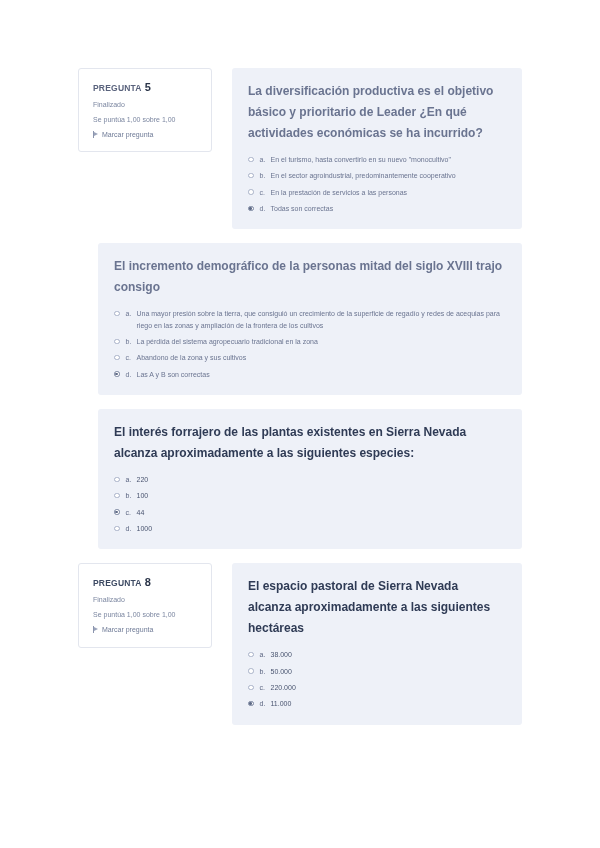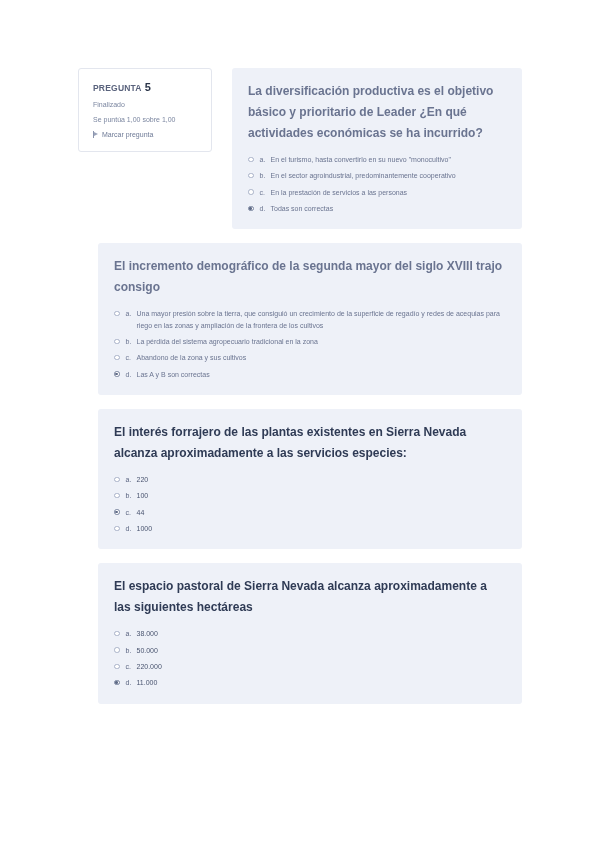--- a/index.html
+++ b/index.html
@@ -230,21 +230,21 @@
             <li class="answer">
               <span class="radio selected"></span>
               <span class="answer-letter">d.</span>
               <span class="answer-text">Todas son correctas</span>
             </li>
           </ul>
         </div>
       </div>
       <div class="question-block faded">
         <div class="qpanel">
-          <p class="qtext">El incremento demográfico de la segunda mayor del siglo XVIII trajo consigo</p>
+          <p class="qtext">El incremento demográfico de la personas mitad del siglo XVIII trajo consigo</p>
           <ul class="answers">
             <li class="answer">
               <span class="radio"></span>
               <span class="answer-letter">a.</span>
               <span class="answer-text">Una mayor presión sobre la tierra, que consiguió un crecimiento de la superficie de regadío y redes de acequias para riego en las zonas y ampliación de la frontera de los cultivos</span>
             </li>
             <li class="answer">
               <span class="radio"></span>
               <span class="answer-letter">b.</span>
               <span class="answer-text">La pérdida del sistema agropecuario tradicional en la zona</span>
@@ -257,21 +257,21 @@
             <li class="answer">
               <span class="radio selected"></span>
               <span class="answer-letter">d.</span>
               <span class="answer-text">Las A y B son correctas</span>
             </li>
           </ul>
         </div>
       </div>
       <div class="question-block">
         <div class="qpanel">
-          <p class="qtext">El interés forrajero de las plantas existentes en Sierra Nevada alcanza aproximadamente a las servicios especies:</p>
+          <p class="qtext">El interés forrajero de las plantas existentes en Sierra Nevada alcanza aproximadamente a las siguientes especies:</p>
           <ul class="answers">
             <li class="answer">
               <span class="radio"></span>
               <span class="answer-letter">a.</span>
               <span class="answer-text">220</span>
             </li>
             <li class="answer">
               <span class="radio"></span>
               <span class="answer-letter">b.</span>
               <span class="answer-text">100</span>
@@ -283,20 +283,29 @@
             </li>
             <li class="answer">
               <span class="radio"></span>
               <span class="answer-letter">d.</span>
               <span class="answer-text">1000</span>
             </li>
           </ul>
         </div>
       </div>
       <div class="question-block">
+        <div class="qinfo">
+          <div class="qinfo-title"><span>PREGUNTA</span><span class="qnum">8</span></div>
+          <div class="qinfo-state">Finalizado</div>
+          <div class="qinfo-score">Se puntúa 1,00 sobre 1,00</div>
+          <div class="qinfo-flag">
+            <span class="flag-icon"></span>
+            <span>Marcar pregunta</span>
+          </div>
+        </div>
         <div class="qpanel">
           <p class="qtext">El espacio pastoral de Sierra Nevada alcanza aproximadamente a las siguientes hectáreas</p>
           <ul class="answers">
             <li class="answer">
               <span class="radio"></span>
               <span class="answer-letter">a.</span>
               <span class="answer-text">38.000</span>
             </li>
             <li class="answer">
               <span class="radio"></span>

